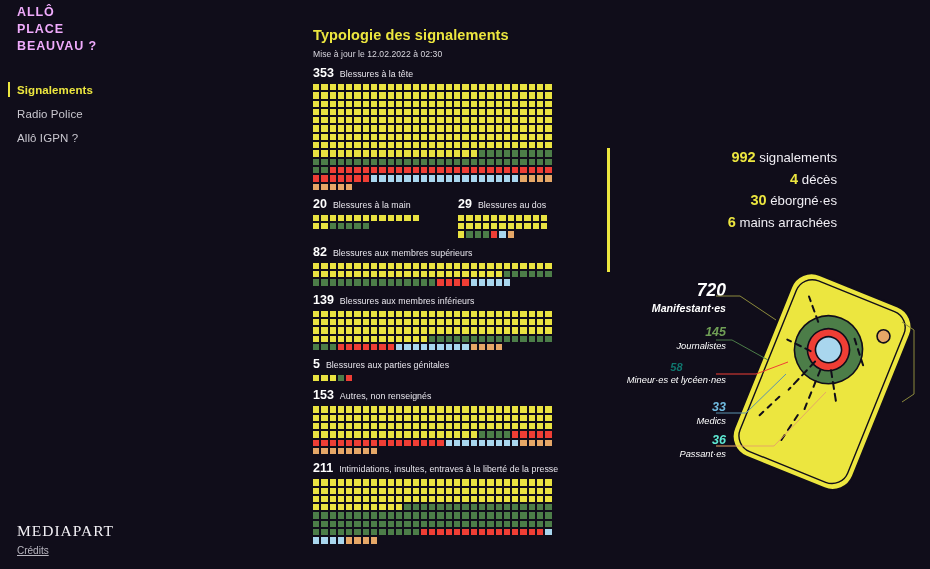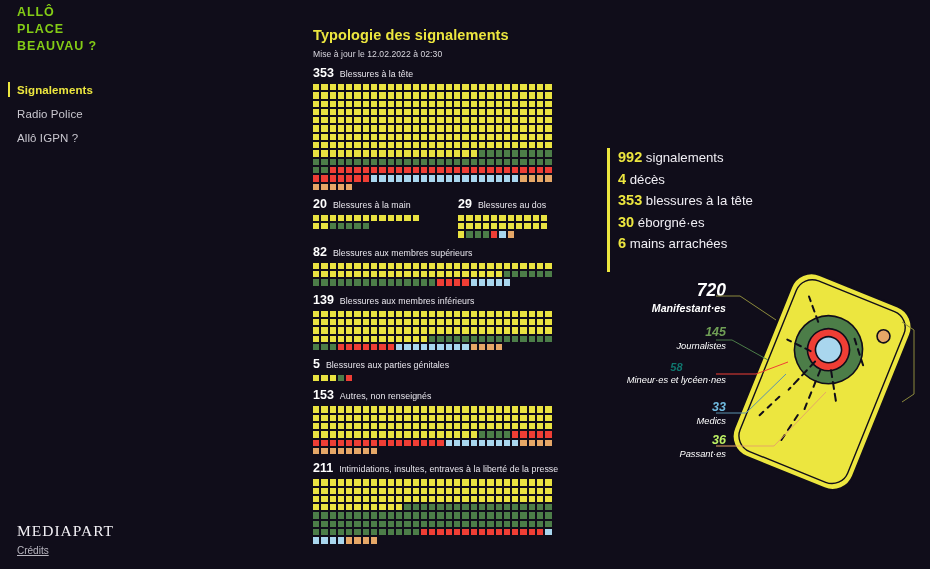--- a/index.html
+++ b/index.html
@@ -8,21 +8,21 @@
     background: #100d1a;
     font-family: "Liberation Sans", sans-serif;
     overflow: hidden;
   }
   .page { position: relative; width: 930px; height: 569px; background: #100d1a; }
 
   
   .sidebar { position: absolute; left: 0; top: 0; width: 300px; height: 569px; }
   .brand {
     position: absolute; left: 17px; top: 4px;
-    color: #84cc16; font-weight: bold; font-size: 12.5px;
+    color: #f0abfc; font-weight: bold; font-size: 12.5px;
     line-height: 17px; letter-spacing: 0.9px;
   }
   .nav { position: absolute; left: 0; top: 84px; width: 300px; }
   .nav-item {
     position: relative; padding: 0 0 0 17px;
     font-size: 11.5px; line-height: 13px; color: #c9c7cf;
     margin-bottom: 11px; cursor: pointer; letter-spacing: .1px;
   }
   .nav-item.active { color: #ece63f; font-weight: bold; }
   .nav-item.active::before {
@@ -62,21 +62,21 @@
   .c-red    { background: #ef3e35; }
   .c-blue   { background: #a9d6ee; }
   .c-orange { background: #e6a767; }
 
   .two-col { display: flex; gap: 0; }
   .two-col .section { width: 145px; }
   .two-col .section:nth-child(2) { width: 105px; }
   .two-col .grid { width: 100%; }
 
   
-  .keyfig { position: absolute; left: 607px; top: 147px; width: 230px; padding-left: 11px; }
+  .keyfig { position: absolute; left: 607px; top: 147px; width: 230px; padding-left: 11px; text-align: right; }
   .keyfig::before {
     content: ""; position: absolute; left: 0; top: 1px;
     width: 3px; height: 124px; background: #ece63f;
   }
   .kf-row { font-size: 13.2px; line-height: 20.5px; color: #f0eef4; white-space: nowrap; }
   .kf-num { color: #ece63f; font-weight: bold; font-size: 14.5px; }
 
   
   .repart { position: absolute; left: 596px; top: 262px; width: 334px; height: 240px; font-style: italic; }
   .legend { position: absolute; left: 0; top: 0; width: 130px; text-align: right; }
@@ -86,21 +86,21 @@
   .lg0 { top: 20px; }
   .lg0 .lg-num { font-size: 17.5px; color: #ffffff; }
   .lg0 .lg-lab { font-size: 10.6px; font-weight: bold; margin-left: 48px; }
   .lg1 { top: 64px; }
   .lg1 .lg-num { font-size: 12.5px; color: #6f9e55; }
   .lg2 { top: 100px; }
   .lg2 .lg-num { font-size: 11px; color: #0f766e; text-align: center; }
   .lg3 { top: 139px; }
   .lg3 .lg-num { font-size: 12.5px; color: #6fb9de; }
   .lg4 { top: 172px; }
-  .lg4 .lg-num { font-size: 12.5px; color: #bef264; }
+  .lg4 .lg-num { font-size: 12.5px; color: #5eead4; }
 
   .phone-svg { position: absolute; left: 120px; top: 0; }
 </style>
 </head>
 <body>
 
 <div class="page">
 
   <div class="sidebar">
     <div class="brand">
@@ -1186,21 +1186,20 @@
             <span class="cell c-orange"></span>
             <span class="cell c-orange"></span>
           </div>
         </div>
       </div>
   </div>
 
   <div class="keyfig" id="keyfig-host">
       <div class="kf-row"><span class="kf-num">992</span><span> signalements</span></div>
       <div class="kf-row"><span class="kf-num">4</span><span> décès</span></div>
-      <div class="kf-row"><span class="kf-num">353</span><span> blessures à la tête</span></div>
       <div class="kf-row"><span class="kf-num">30</span><span> éborgné·es</span></div>
       <div class="kf-row"><span class="kf-num">6</span><span> mains arrachées</span></div>
     </div>
 
   <div class="repart">
 
     <div class="legend">
       <div class="lg lg0">
         <span class="lg-num">720</span>
         <span class="lg-lab">Manifestant·es</span>

